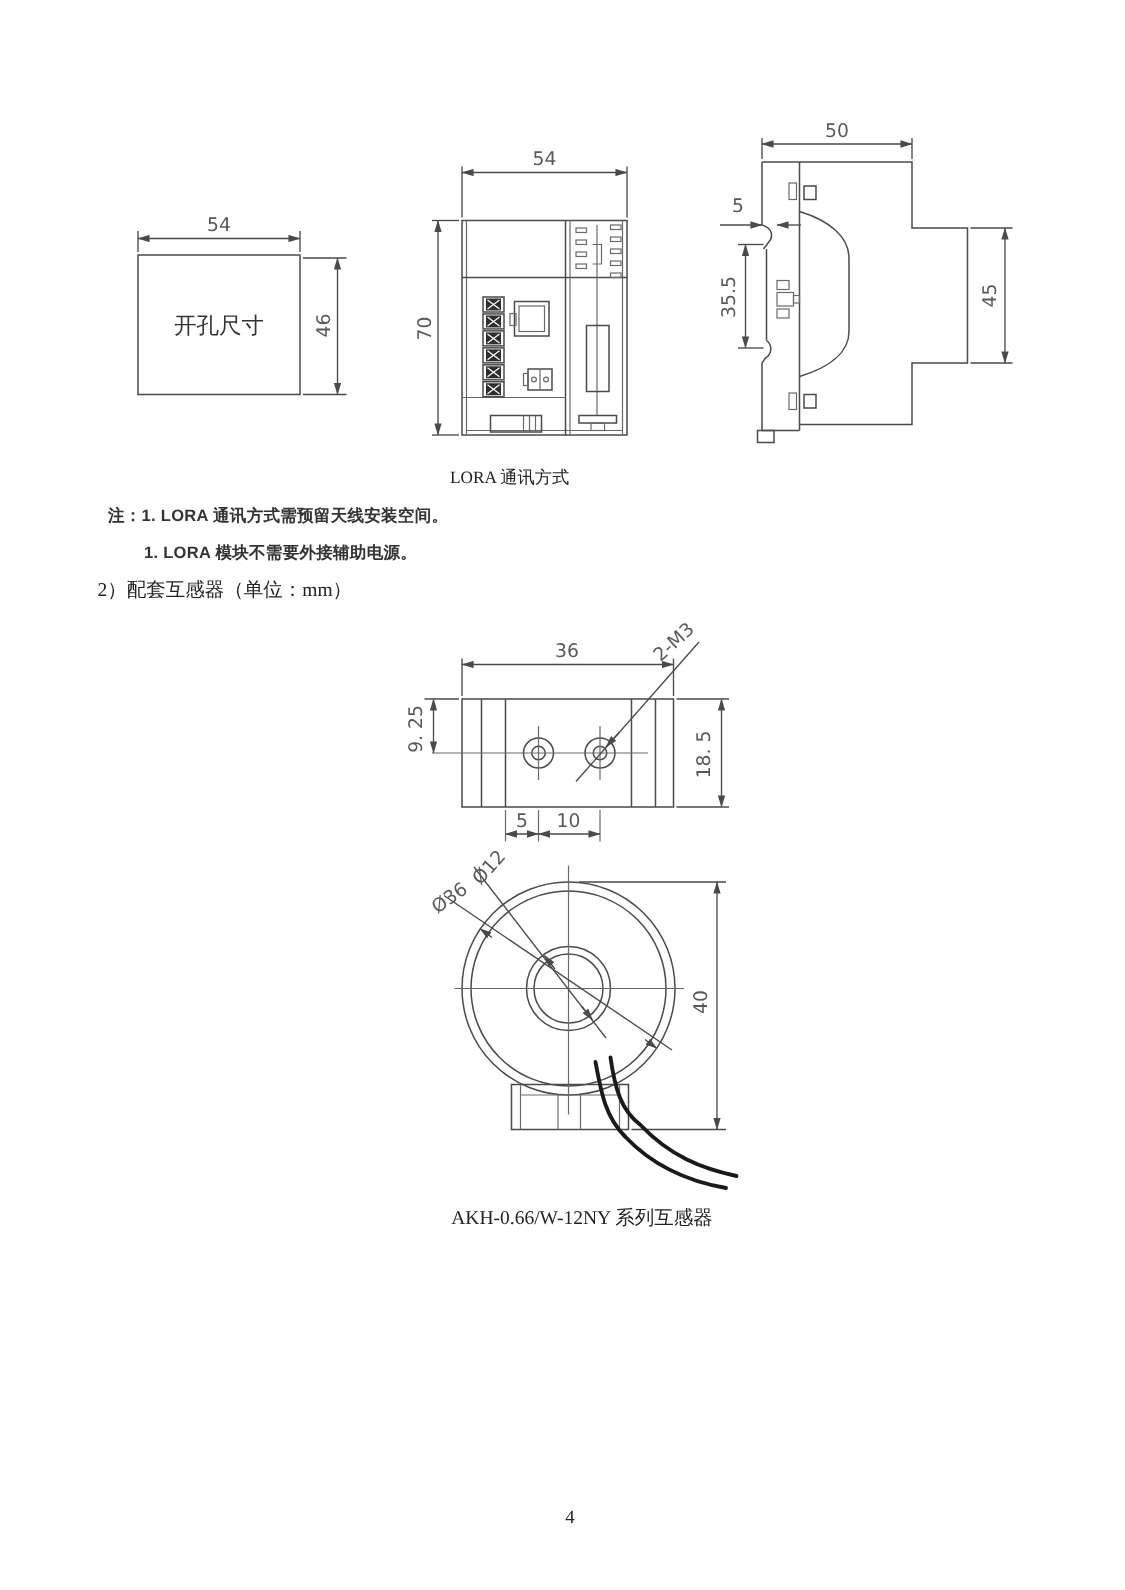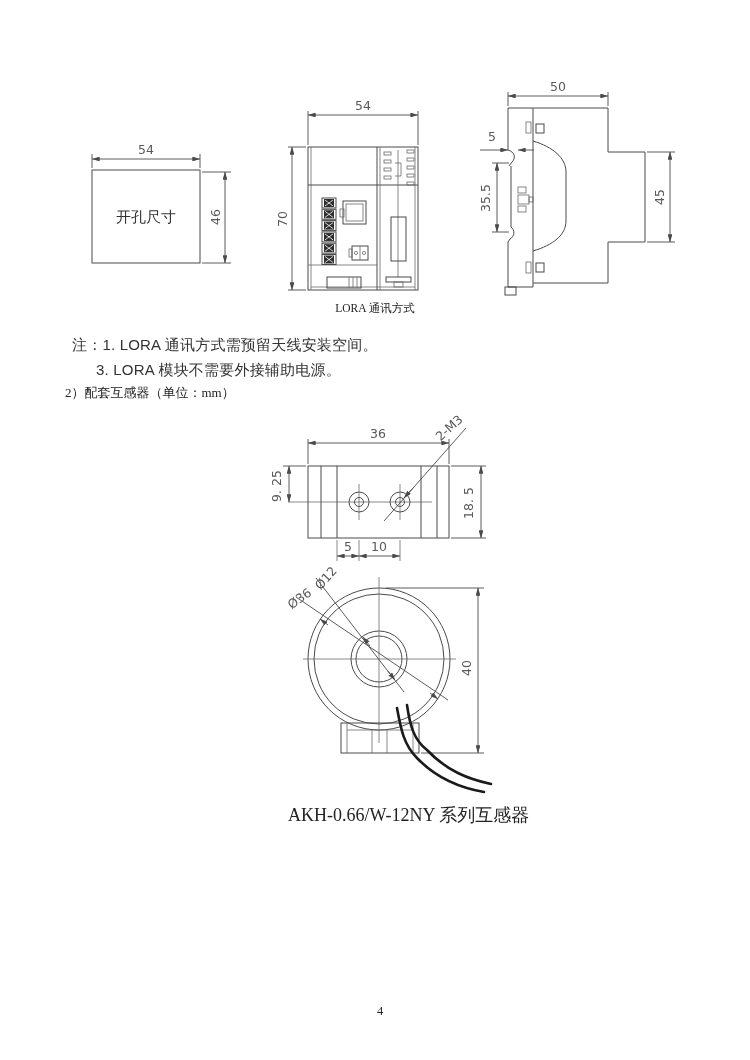--- a/index.html
+++ b/index.html
@@ -8,23 +8,23 @@
   svg.drawing{position:absolute;top:0;left:0;}
   .ln{stroke:#4a4a4a;stroke-width:1;fill:none;}
   .thin{stroke:#6a6a6a;stroke-width:0.8;fill:none;}
   .dimline{stroke:#4a4a4a;stroke-width:0.9;fill:none;}
   .dimtext{font-family:"DejaVu Sans","Liberation Sans",sans-serif;font-size:12.5px;fill:#595959;}
   .cnlabel{font-family:"Liberation Serif","DejaVu Serif",serif;font-size:15px;fill:#333;}
   .darkfill{fill:#2e2e2e;stroke:#2e2e2e;}
   .wire{stroke:#1a1a1a;stroke-width:2.6;fill:none;stroke-linecap:round;}
   .txt{position:absolute;white-space:nowrap;}
   .caption{font-size:11.5px;color:#222;}
-  .caption2{font-size:18px;color:#222;}
-  .note{font-family:"Liberation Sans","DejaVu Sans",sans-serif;font-weight:normal;
-        font-size:15px;color:#333;letter-spacing:0.2px;}
+  .caption2{font-size:13px;color:#222;}
+  .note{font-family:"Liberation Sans","DejaVu Sans",sans-serif;font-weight:bold;
+        font-size:11px;color:#333;letter-spacing:0.2px;}
   .heading{font-size:13px;color:#222;}
   .pagenum{font-size:12.5px;color:#222;}
 </style>
 </head>
 <body>
 
 <div class="page">
 
 <svg class="drawing" width="750" height="1060" viewBox="0 0 750 1060">
   <defs>
@@ -284,25 +284,25 @@
       <line class="dimline" x1="478" y1="588" x2="478" y2="753" marker-start="url(#arr)" marker-end="url(#arr)"></line>
       <text class="dimtext" transform="translate(471,668) rotate(-90)" text-anchor="middle">40</text>
     </g>
     <g>
       <path class="wire" d="M 397,708 C 401,730 404,745 417,758 C 437,779 461,788 484,792"></path>
       <path class="wire" d="M 407,705 C 410,726 414,740 427,750 C 447,771 468,779 491,784"></path>
     </g>
   </g>
 </svg>
 
-<div class="txt caption" style="left:300px;top:301px;width:150px;text-align:center;">LORA 通讯方式</div>
+<div class="txt caption" style="left:300px;top:311px;width:150px;">LORA 通讯方式</div>
 
 <div class="txt note" style="left:72px;top:336px;">注：1. LORA 通讯方式需预留天线安装空间。</div>
 
-<div class="txt note" style="left:96px;top:361px;">3. LORA 模块不需要外接辅助电源。</div>
+<div class="txt note" style="left:96px;top:361px;">1. LORA 模块不需要外接辅助电源。</div>
 
 <div class="txt heading" style="left:65px;top:384px;">2）配套互感器（单位：mm）</div>
 
 <div class="txt caption2" style="left:288px;top:803px;width:200px;text-align:center;">AKH-0.66/W-12NY 系列互感器</div>
 
 <div class="txt pagenum" style="left:355px;top:1004px;width:50px;text-align:center;">4</div>
 
 </div>
 
 </body></html>

